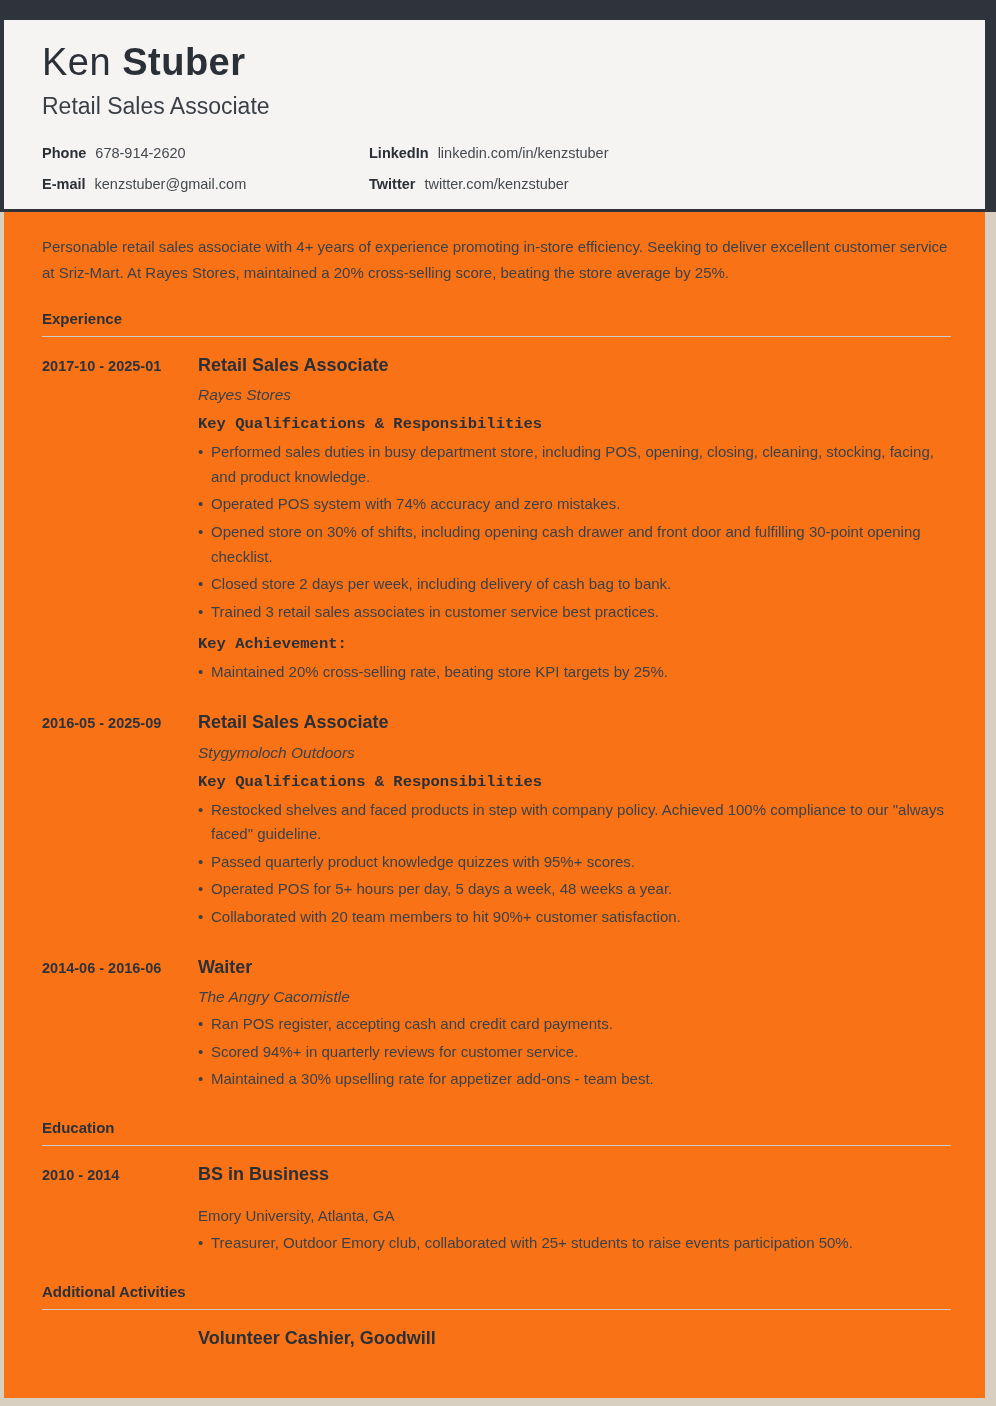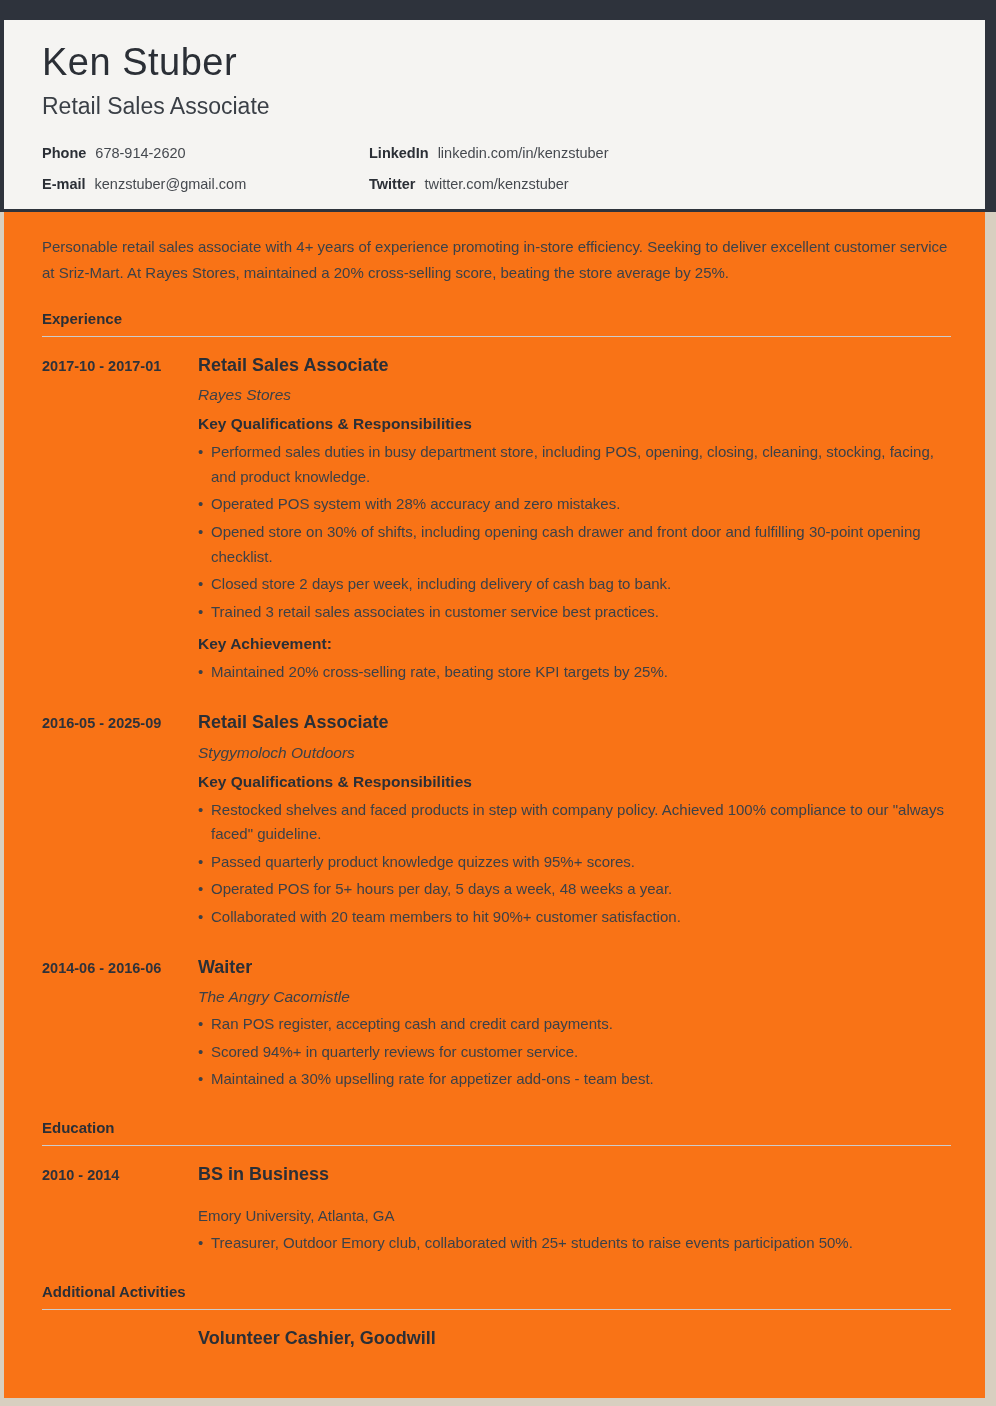--- a/index.html
+++ b/index.html
@@ -30,21 +30,21 @@
     background: #f5f4f2;
     padding: 22px 38px 0 38px;
   }
   .name {
     font-size: 38px;
     font-weight: 400;
     color: #2b2f36;
     letter-spacing: 0.5px;
     line-height: 1.1;
   }
-  .name .last { font-weight: 400; }
+  .name .last { font-weight: 700; }
   .job-title {
     margin-top: 9px;
     font-size: 23px;
     color: #3a3f46;
   }
   .contacts {
     margin-top: 25px;
     display: grid;
     grid-template-columns: 327px auto;
     row-gap: 15px;
@@ -105,20 +105,21 @@
   .entry-school {
     margin-top: 22px;
     font-size: 15px;
     color: #3c4148;
   }
   .entry-subheading {
     margin-top: 11px;
     font-size: 15.5px;
     font-weight: 700;
     color: #2b2f36;
+    font-family: Liberation Mono, monospace;
   }
   ul.bullets {
     list-style: none;
     margin-top: 7px;
   }
   ul.bullets li {
     position: relative;
     padding-left: 13px;
     font-size: 15px;
     line-height: 1.64;
@@ -161,28 +162,28 @@
 
   <main class="page-body">
 
     <p class="summary">Personable retail sales associate with 4+ years of experience promoting in-store efficiency. Seeking to deliver excellent customer service at Sriz-Mart. At Rayes Stores, maintained a 20% cross-selling score, beating the store average by 25%.</p>
 
     <h2 class="section-heading">Experience</h2>
 
     <section>
 
       <div class="entry">
-        <div class="entry-dates">2017-10 - 2017-01</div>
+        <div class="entry-dates">2017-10 - 2025-01</div>
         <div class="entry-content">
           <div class="entry-title">Retail Sales Associate</div>
           <div class="entry-company">Rayes Stores</div>
           <div class="entry-subheading">Key Qualifications &amp; Responsibilities</div>
           <ul class="bullets">
             <li>Performed sales duties in busy department store, including POS, opening, closing, cleaning, stocking, facing, and product knowledge.</li>
-            <li>Operated POS system with 28% accuracy and zero mistakes.</li>
+            <li>Operated POS system with 74% accuracy and zero mistakes.</li>
             <li>Opened store on 30% of shifts, including opening cash drawer and front door and fulfilling 30-point opening checklist.</li>
             <li>Closed store 2 days per week, including delivery of cash bag to bank.</li>
             <li>Trained 3 retail sales associates in customer service best practices.</li>
           </ul>
           <div class="entry-subheading">Key Achievement:</div>
           <ul class="bullets">
             <li>Maintained 20% cross-selling rate, beating store KPI targets by 25%.</li>
           </ul>
         </div>
       </div>

